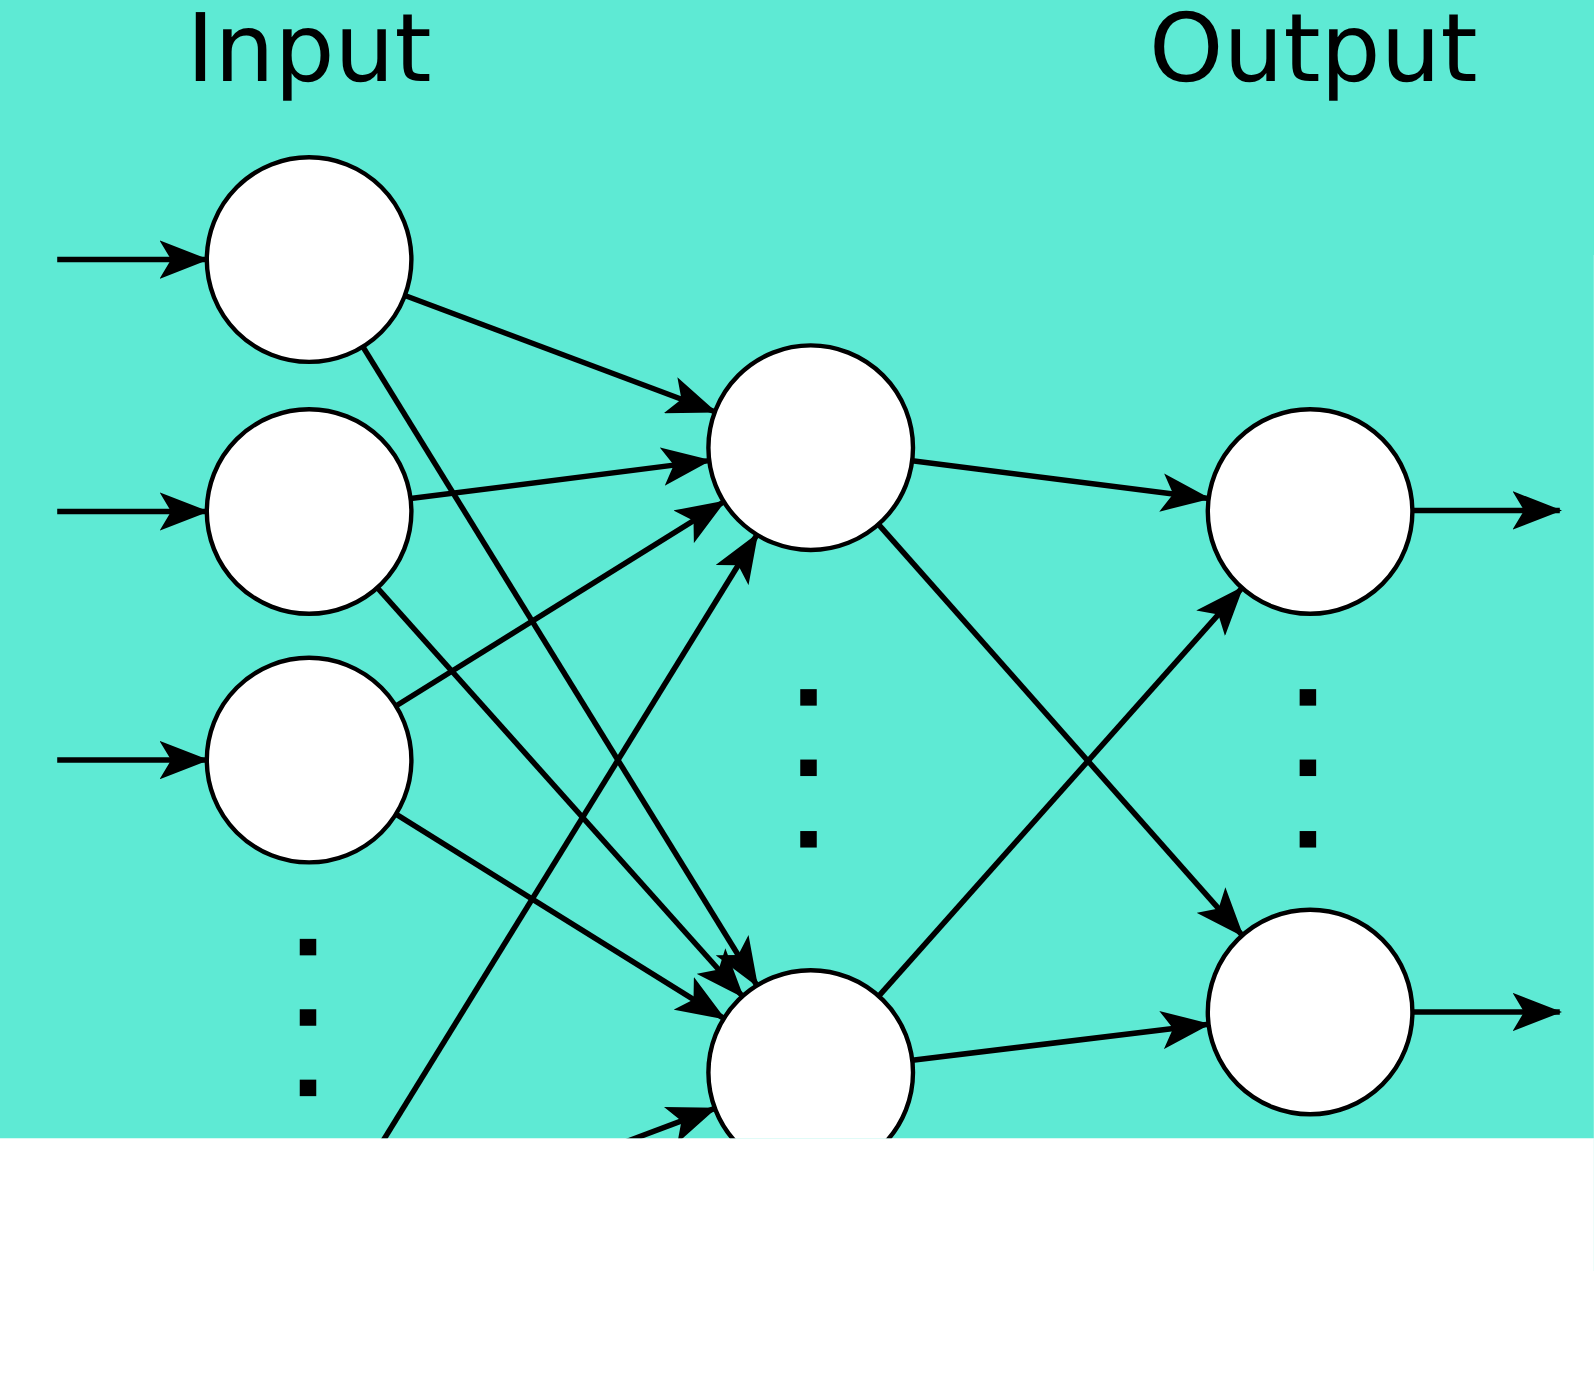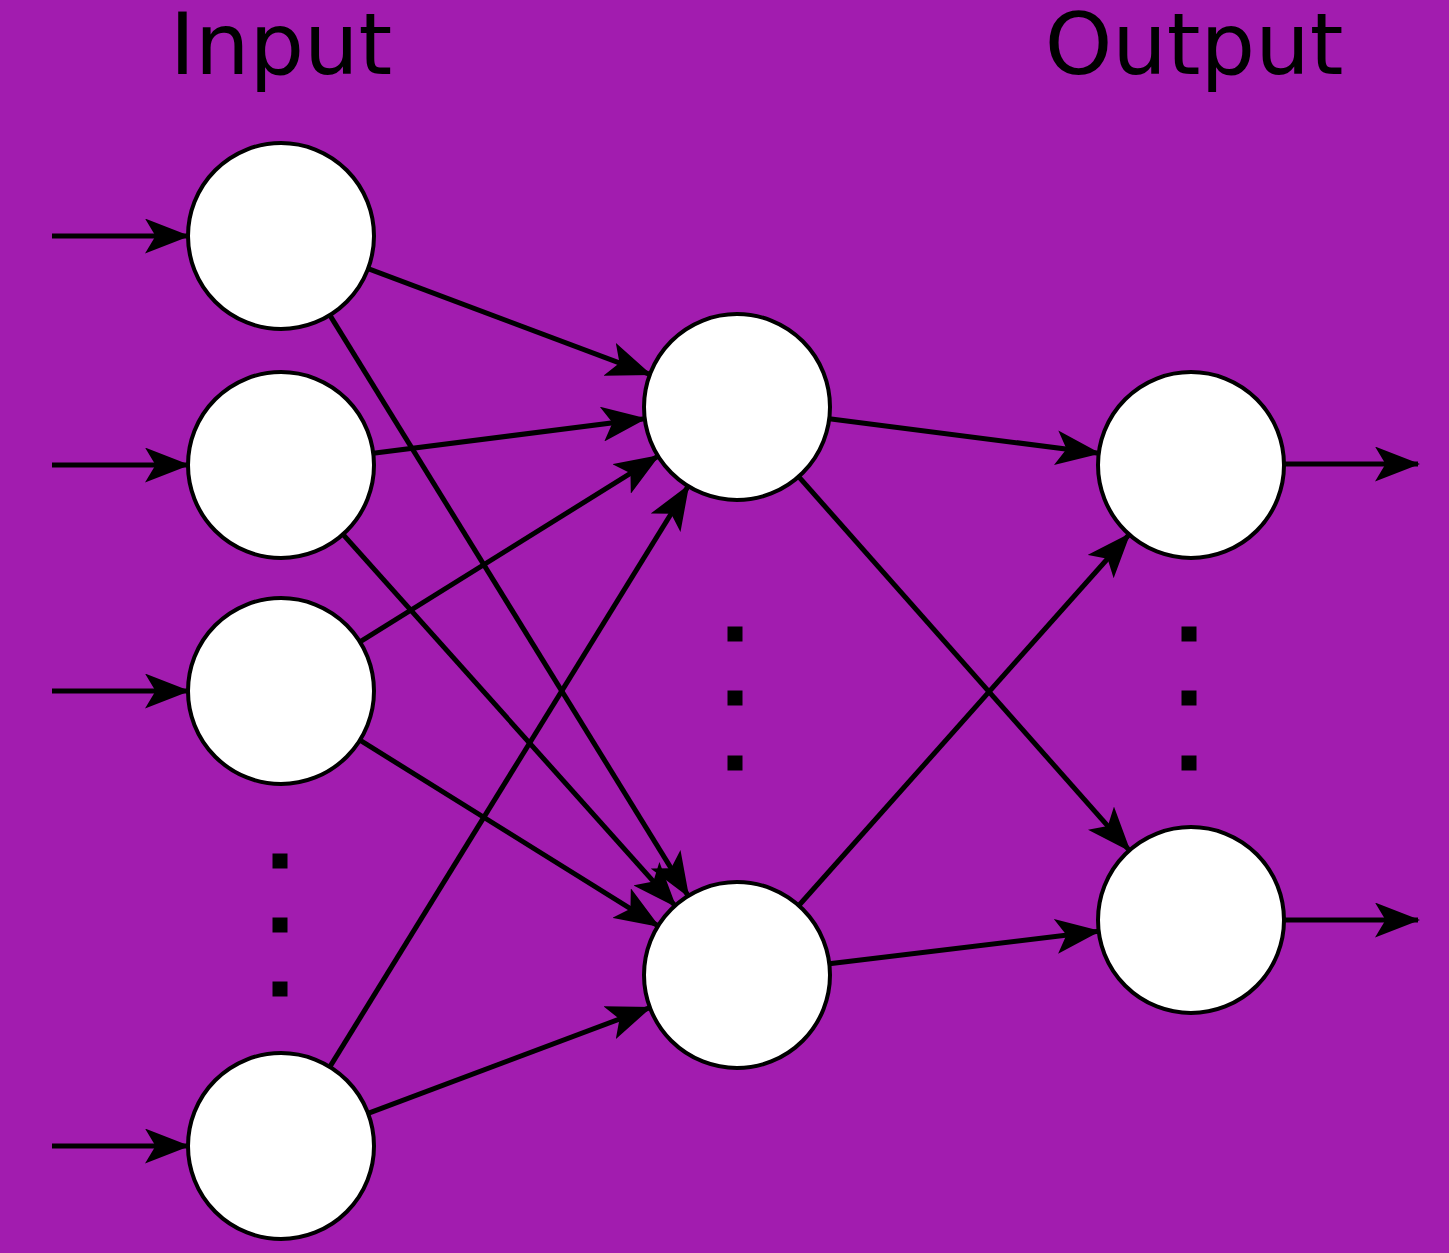--- a/index.html
+++ b/index.html
@@ -6,22 +6,22 @@
     margin: 0;
     padding: 0;
     background: #ffffff;
   }
   body {
     font-family: "DejaVu Sans", sans-serif;
   }
   #canvas-wrap {
     position: relative;
     width: 1449px;
-    height: 1253px;
-    background: #a21caf;
+    height: 1035px;
+    background: #5eead4;
     overflow: hidden;
   }
   svg#diagram {
     display: block;
     width: 1449px;
     height: 1253px;
   }
   .node-circle {
     fill: #ffffff;
   }

